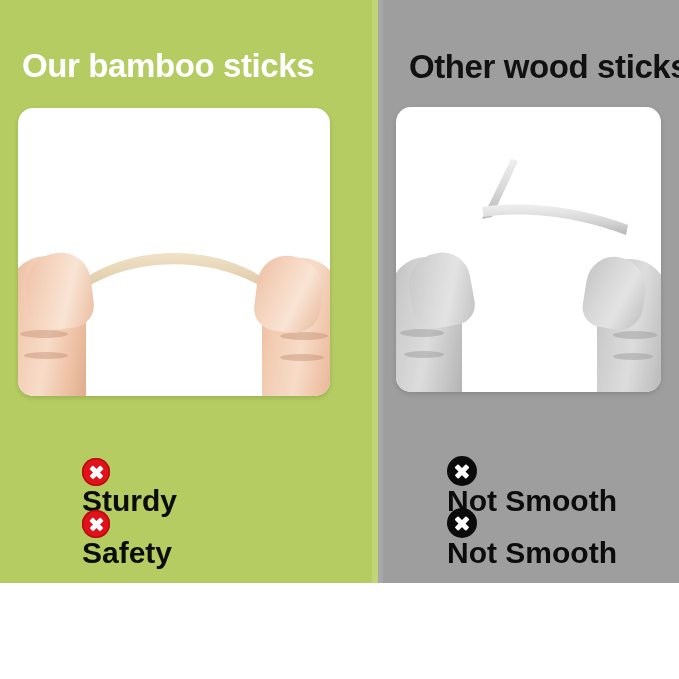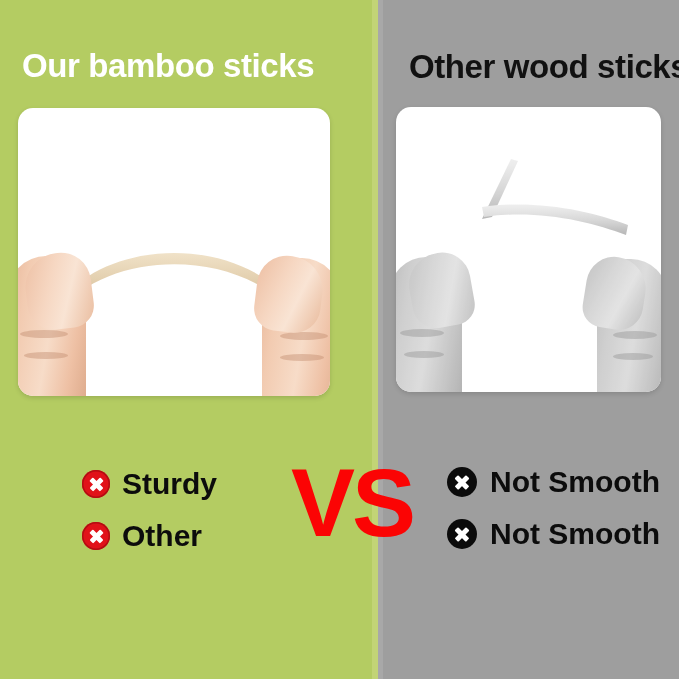--- a/index.html
+++ b/index.html
@@ -8,21 +8,21 @@
     padding: 0;
     background: #ffffff;
   }
   body {
     font-family: "Liberation Sans", sans-serif;
   }
 
   #comparison-graphic {
     position: relative;
     width: 679px;
-    height: 679px;
+    height: 583px;
     overflow: hidden;
     background: #9e9e9e;
   }
 
   
   .half {
     position: absolute;
     top: 0;
     bottom: 0;
   }
@@ -174,22 +174,23 @@
 
   
   .feature-list {
     position: absolute;
   }
   #features-left { left: 82px; top: 458px; }
   #features-right { left: 447px; top: 456px; }
 
   .feature-row {
     display: flex;
-    align-items: center;
+    align-items: flex-start;
     white-space: nowrap;
+    flex-direction: column;
   }
   #features-left .feature-row { height: 52px; }
   #features-right .feature-row { height: 52px; }
 
   .x-badge {
     flex: 0 0 auto;
     border-radius: 50%;
     position: relative;
     display: inline-block;
   }
@@ -313,27 +314,26 @@
 
   <div class="feature-list" id="features-left">
 
     <div class="feature-row">
       <span class="x-badge"></span>
       <span class="feature-label">Sturdy</span>
     </div>
 
     <div class="feature-row">
       <span class="x-badge"></span>
-      <span class="feature-label">Other</span>
-    </div>
-
-
-  </div>
-
-  <div id="vs-badge">VS</div>
+      <span class="feature-label">Safety</span>
+    </div>
+
+
+  </div>
+
 
   <div class="feature-list" id="features-right">
 
 
     <div class="feature-row">
       <span class="x-badge"></span>
       <span class="feature-label">Not Smooth</span>
     </div>
 
     <div class="feature-row">

